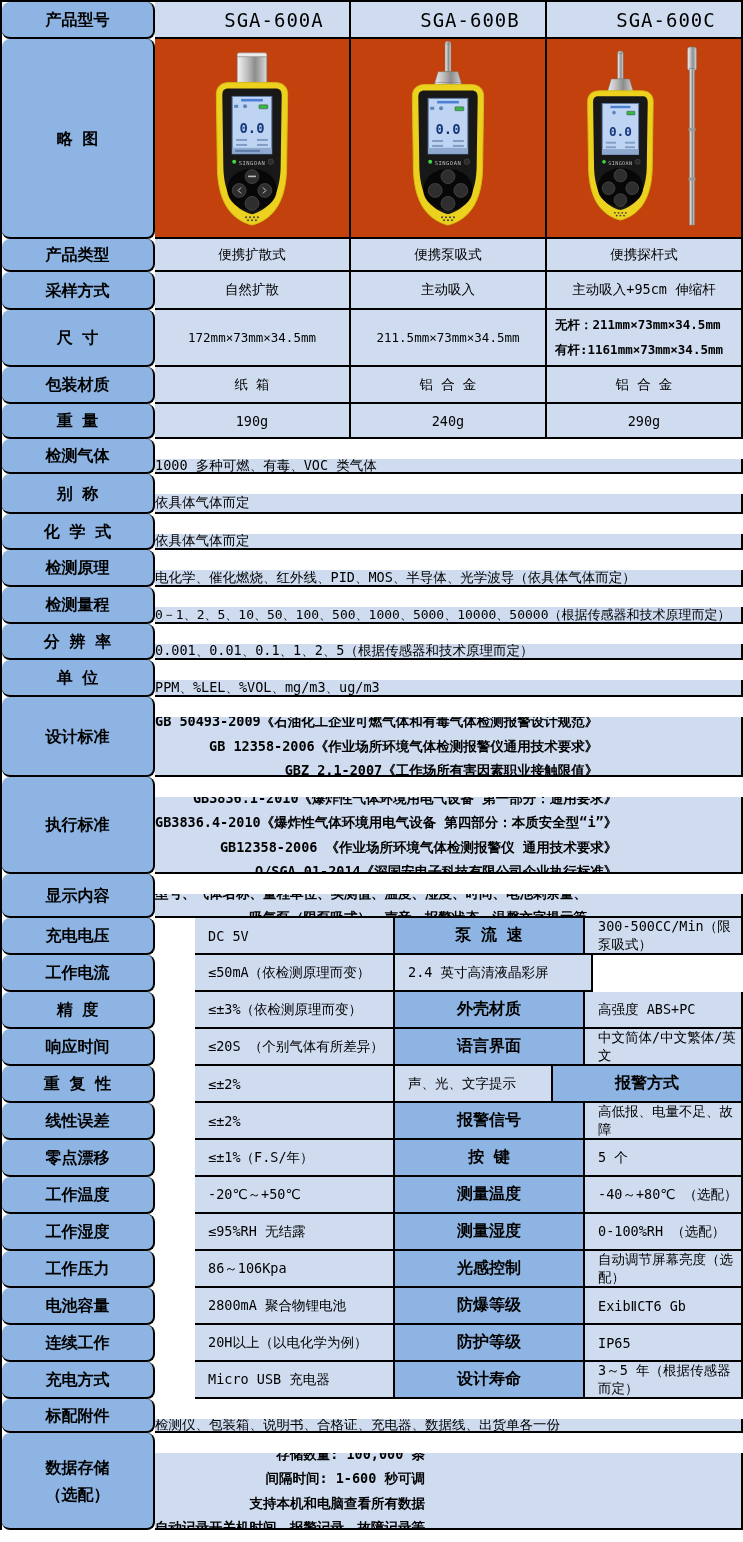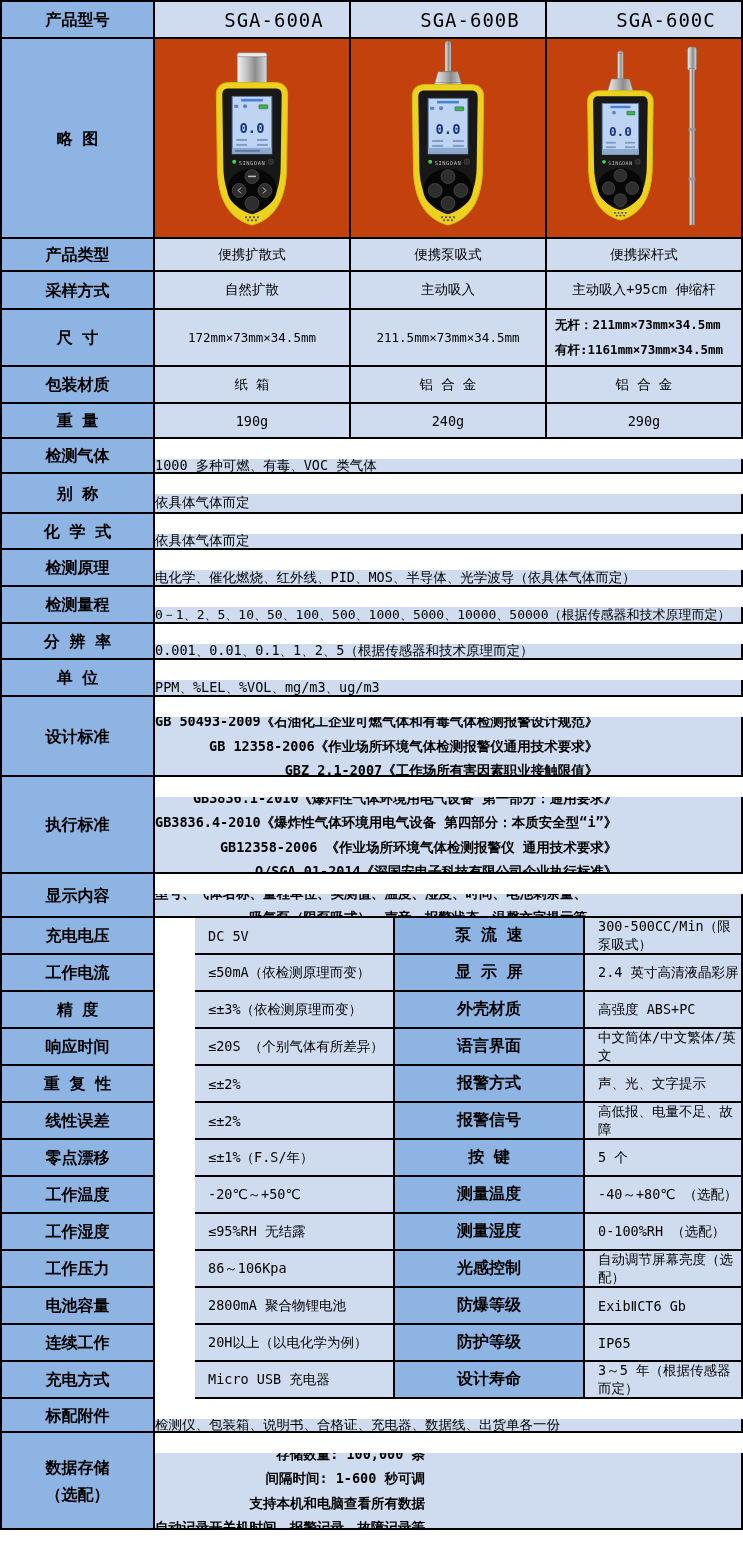--- a/index.html
+++ b/index.html
@@ -2,21 +2,21 @@
 <html><head>
 <meta charset="utf-8">
 <style>
   html,body{margin:0;padding:0;background:#fff;}
   body{font-family:"DejaVu Sans Mono","DejaVu Sans","Liberation Sans",monospace;color:#000;}
   .tbl{width:743px;box-sizing:border-box;border-top:2px solid #000;border-left:2px solid #000;background:#fff;}
   .row{display:flex;}
   .c{box-sizing:border-box;border-right:2px solid #000;border-bottom:2px solid #000;
      display:flex;align-items:center;justify-content:center;overflow:hidden;}
   .lab{width:153px;background:#8db4e2;font-weight:bold;font-size:16px;text-align:center;
-       white-space:pre-line;line-height:27px;flex-shrink:0;}
+       white-space:pre-line;line-height:27px;flex-shrink:0;border-radius:8px;}
   .v{background:#cfdcf0;font-size:13.5px;}
   .v3{width:196px;text-align:center;}
   .vfull{width:588px;justify-content:flex-start;padding-left:0;text-align:right;margin-top:20px;}
   .sv{width:200px;justify-content:flex-start;padding-left:13px;text-align:left;flex-shrink:0;margin-left:40px;}
   .slab{width:190px;background:#8db4e2;font-weight:bold;font-size:16px;text-align:center;flex-shrink:0;}
   .srv{width:198px;justify-content:flex-start;padding-left:13px;text-align:left;}
   .imgc{width:196px;background:#c2410c;align-items:flex-start;}
   .ml{white-space:pre-line;line-height:24.5px;font-weight:bold;}
   .left{justify-content:flex-start;padding-left:8px;text-align:left;}
   .hm{letter-spacing:1px;font-size:19px;padding-left:44px;}
@@ -266,40 +266,39 @@
 
   <div class="row" style="height:37px">
     <div class="c lab">充电电压</div>
     <div class="c v sv">DC 5V</div>
     <div class="c slab">泵 流 速</div>
     <div class="c v srv">300-500CC/Min（限泵吸式）</div>
   </div>
   <div class="row" style="height:37px">
     <div class="c lab">工作电流</div>
     <div class="c v sv">≤50mA（依检测原理而变）</div>
-    <div class="c slab">显 示 屏</div>
     <div class="c v srv">2.4 英寸高清液晶彩屏</div>
   </div>
   <div class="row" style="height:37px">
     <div class="c lab">精    度</div>
     <div class="c v sv">≤±3%（依检测原理而变）</div>
     <div class="c slab">外壳材质</div>
     <div class="c v srv">高强度 ABS+PC</div>
   </div>
   <div class="row" style="height:37px">
     <div class="c lab">响应时间</div>
     <div class="c v sv">≤20S （个别气体有所差异）</div>
     <div class="c slab">语言界面</div>
     <div class="c v srv">中文简体/中文繁体/英文</div>
   </div>
   <div class="row" style="height:37px">
     <div class="c lab">重 复 性</div>
     <div class="c v sv">≤±2%</div>
+    <div class="c v srv">声、光、文字提示</div>
     <div class="c slab">报警方式</div>
-    <div class="c v srv">声、光、文字提示</div>
   </div>
   <div class="row" style="height:37px">
     <div class="c lab">线性误差</div>
     <div class="c v sv">≤±2%</div>
     <div class="c slab">报警信号</div>
     <div class="c v srv">高低报、电量不足、故障</div>
   </div>
   <div class="row" style="height:37px">
     <div class="c lab">零点漂移</div>
     <div class="c v sv">≤±1%（F.S/年）</div>

